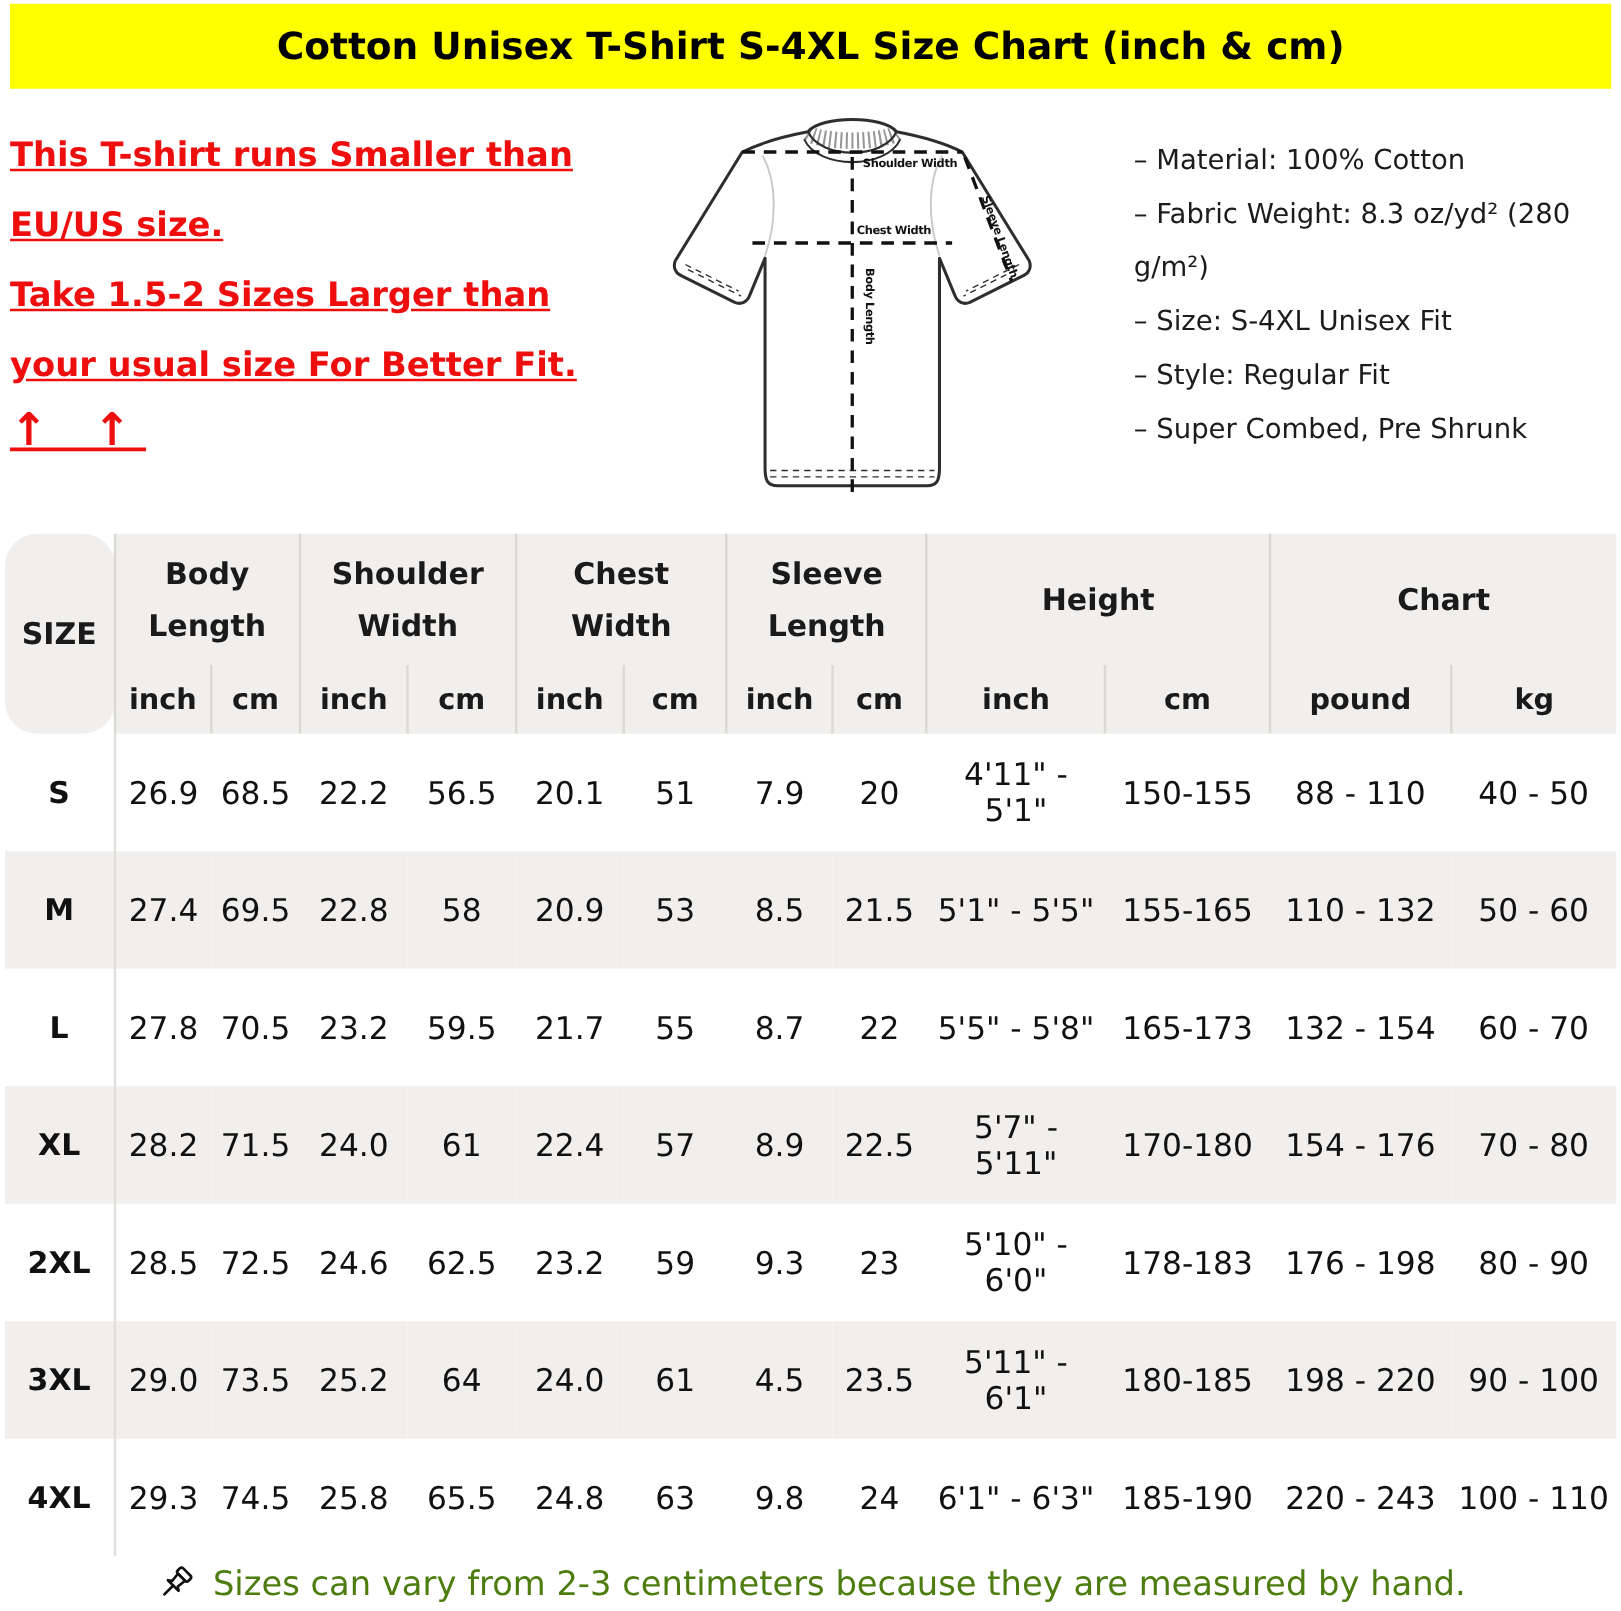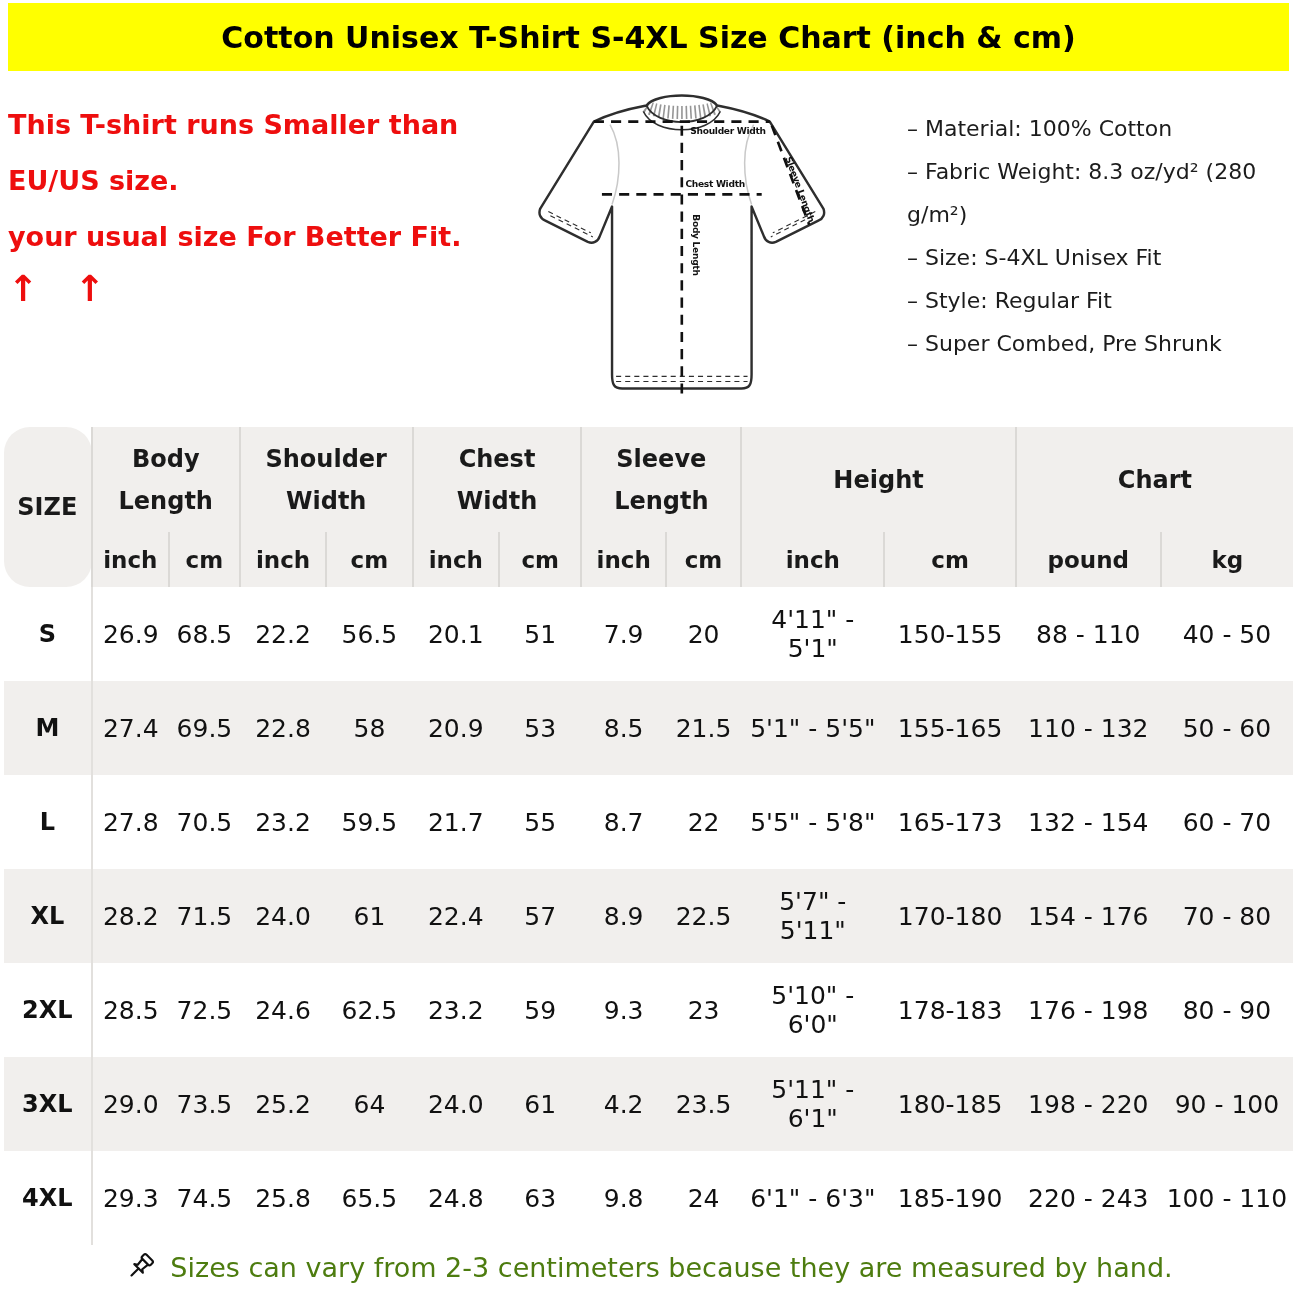--- a/index.html
+++ b/index.html
@@ -3,21 +3,21 @@
 <meta charset="utf-8">
 <style>
   html,body{margin:0;padding:0;background:#ffffff;}
   body{width:1297px;height:1289px;font-family:"DejaVu Sans",sans-serif;color:#151515;}
   .page{width:1297px;height:1289px;overflow:hidden;display:flex;flex-direction:column;}
 
   .title-bar{margin:3px 8px 0 8px;height:68px;background:#ffff00;display:flex;align-items:center;justify-content:center;}
   .title-bar .title{font-size:30px;font-weight:bold;color:#000;}
 
   .top{display:flex;flex-direction:row;padding:10px 8px 0 8px;height:356px;box-sizing:border-box;}
-  .warning{width:505px;flex:0 0 auto;padding-top:16px;color:#ee0e0e;font-weight:bold;font-size:27px;line-height:56px;}
+  .warning{width:505px;flex:0 0 auto;padding-top:16px;color:#ee0e0e;font-weight:bold;font-size:27px;line-height:56px;text-decoration:underline;}
   .warning .wline{white-space:nowrap;}
   .warning .arrows{font-size:36px;letter-spacing:12px;line-height:48px;}
   .shirt-wrap{flex:0 0 auto;width:372px;display:flex;justify-content:center;}
   .details{flex:1 1 auto;padding:26px 4px 0 22px;font-size:22px;line-height:43px;color:#1c1c1c;}
 
   table.size-table{width:1289px;margin:0 4px;border-collapse:collapse;table-layout:fixed;}
   .size-table thead th{background:#f1efed;font-weight:bold;color:#1a1a1a;padding:0 2px;vertical-align:middle;}
   .size-table tr.group-row{height:105px;}
   .size-table tr.group-row th{font-size:24px;line-height:42px;}
   .size-table th.size-head{font-size:22px;border-radius:26px;}
@@ -38,20 +38,21 @@
 
   <div class="title-bar">
     <div class="title">Cotton Unisex T-Shirt S-4XL Size Chart (inch &amp; cm)</div>
   </div>
 
   <div class="top">
 
     <div class="warning">
       <div class="wline">This T-shirt runs Smaller than</div>
       <div class="wline">EU/US size.</div>
+      <div class="wline">Take 1.5-2 Sizes Larger than</div>
       <div class="wline">your usual size For Better Fit.</div>
       <div class="arrows">↑ ↑</div>
     </div>
 
     <div class="shirt-wrap">
       <svg viewBox="0 0 360 330" width="364" height="334">
         <path d="M128,24 C112,27 90,33 76,40 L23,126 C21,131 23,136 28,138 L70,159 C75,161 80,159 82,153 L94,124 L94,290 C94,300 96,304 104,304 L222,304 C230,304 232,300 232,290 L232,124 L244,153 C246,159 251,161 256,159 L298,138 C303,136 305,131 303,126 L250,40 C236,33 214,27 198,24 C188,11 138,11 128,24 Z" fill="#ffffff" stroke="#2e2e2e" stroke-width="2.4" stroke-linejoin="round"></path>
         <path d="M128,25 C139,33 187,33 198,25" fill="none" stroke="#2e2e2e" stroke-width="13" stroke-dasharray="1.6,2.8" opacity="0.5"></path>
         <path d="M128,24 C138,46 188,46 198,24" fill="none" stroke="#2e2e2e" stroke-width="1.8"></path>
         <path d="M125,30 C136,54 190,54 201,30" fill="none" stroke="#2e2e2e" stroke-width="1.6"></path>
@@ -208,21 +209,21 @@
           <td>80 - 90</td>
         </tr>
         <tr class="alt">
           <td class="size-col">3XL</td>
           <td>29.0</td>
           <td>73.5</td>
           <td>25.2</td>
           <td>64</td>
           <td>24.0</td>
           <td>61</td>
-          <td>4.2</td>
+          <td>4.5</td>
           <td>23.5</td>
           <td>5'11" - 6'1"</td>
           <td>180-185</td>
           <td>198 - 220</td>
           <td>90 - 100</td>
         </tr>
         <tr>
           <td class="size-col">4XL</td>
           <td>29.3</td>
           <td>74.5</td>

